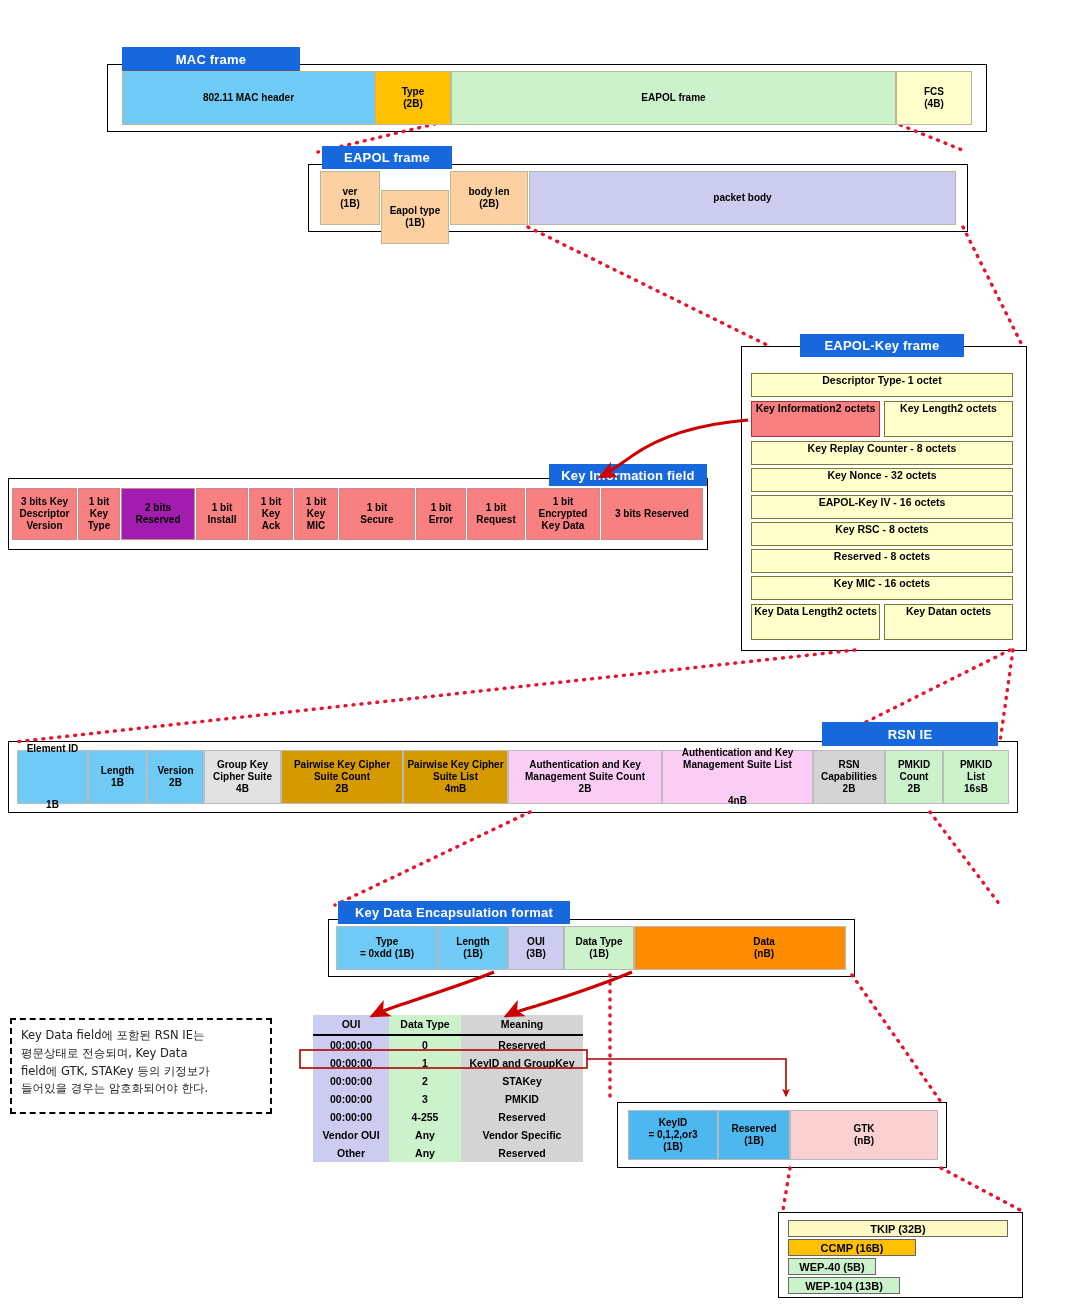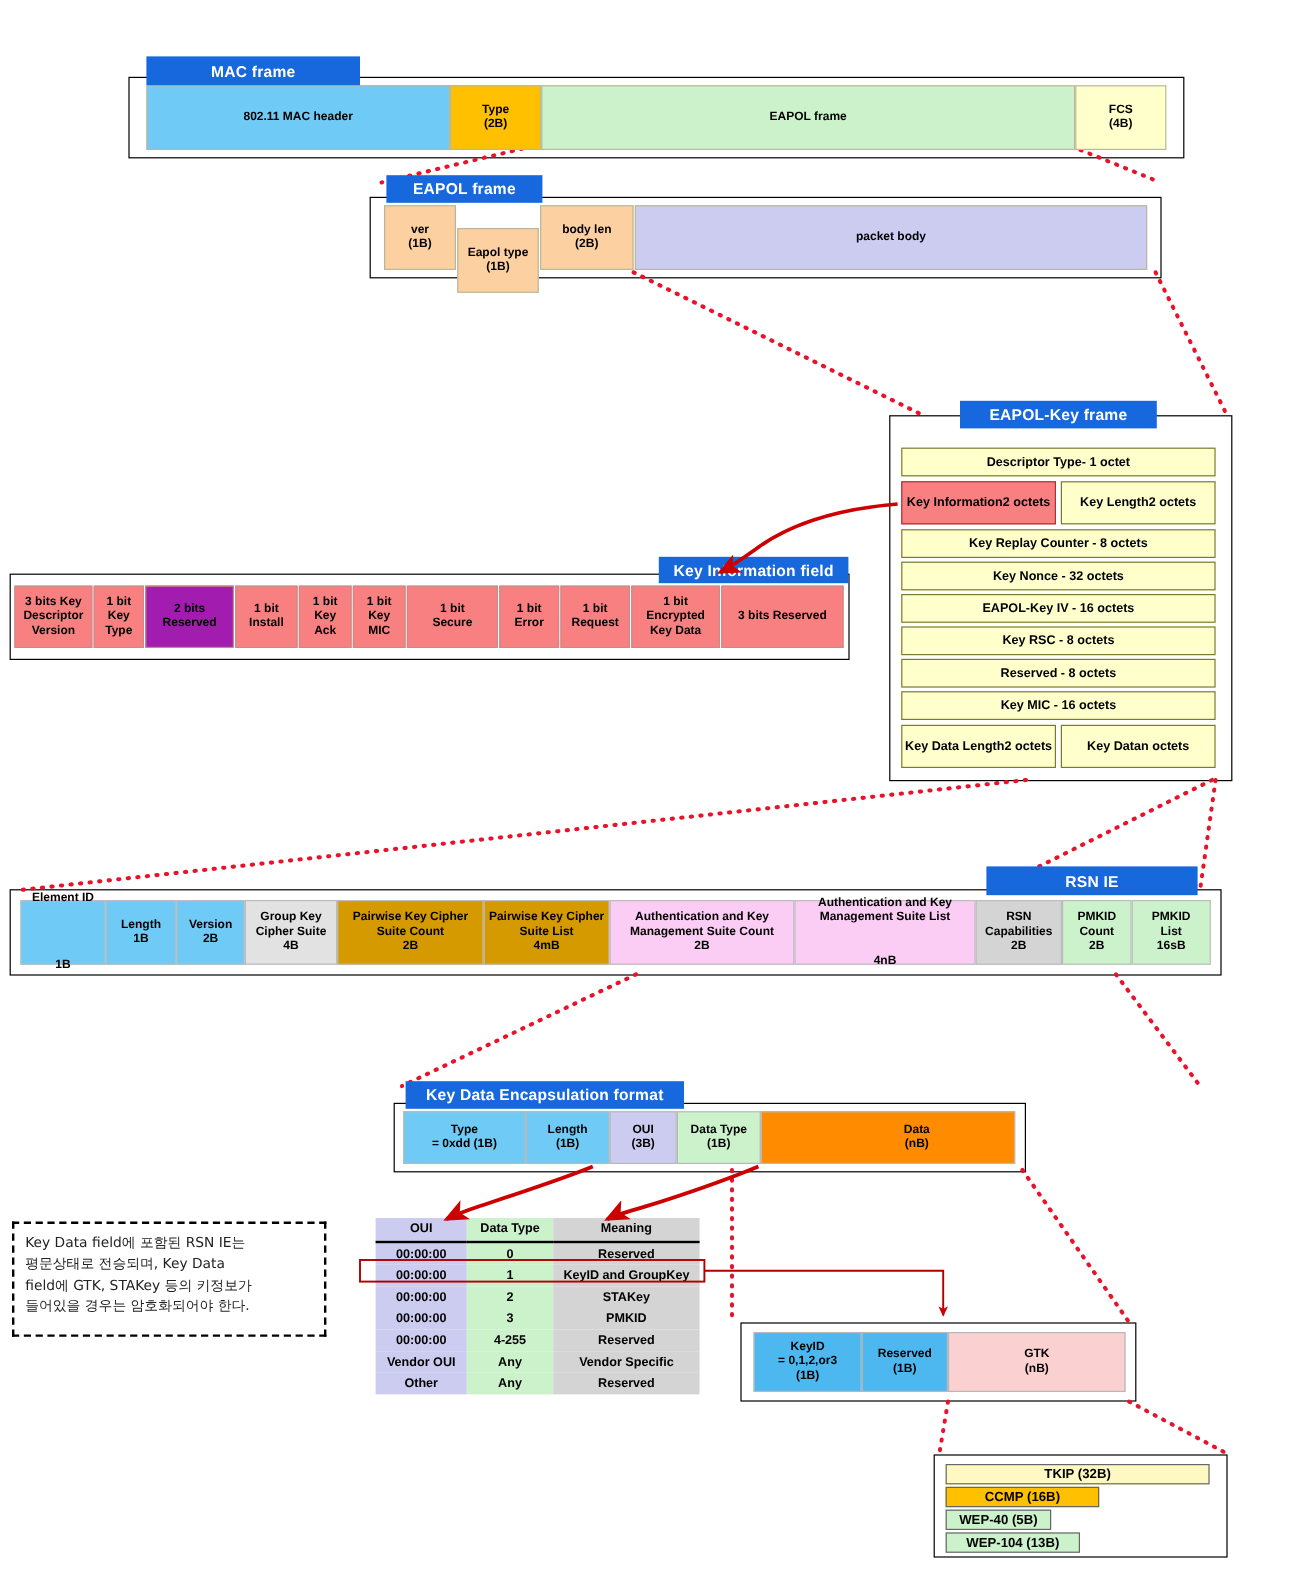--- a/index.html
+++ b/index.html
@@ -20,21 +20,21 @@
   .cell{
     position:absolute;box-sizing:border-box;display:flex;flex-direction:column;
     align-items:center;justify-content:center;text-align:center;
     font-size:10px;font-weight:bold;color:#000;line-height:1.18;z-index:4;
   }
   .cell span{display:block;white-space:nowrap;}
   .cell.wrap span{white-space:normal;}
   
   .krow{
     position:absolute;box-sizing:border-box;border:1px solid #7a7a33;background:#ffffcc;
-    display:flex;align-items:center;justify-content:center;text-align:center;
+    display:flex;align-items:flex-start;justify-content:center;text-align:center;
     font-size:10.5px;font-weight:bold;color:#000;line-height:1.2;z-index:4;
   }
   .krow.hl{background:#f98080;border-color:#a33;}
   .krow.two{flex-direction:row;}
   
   .note{
     position:absolute;box-sizing:border-box;border:2px dashed #000;background:#fff;
     font-size:11.5px;color:#222;line-height:1.55;padding:7px 9px;z-index:5;
     font-family:"DejaVu Sans",sans-serif;
   }

